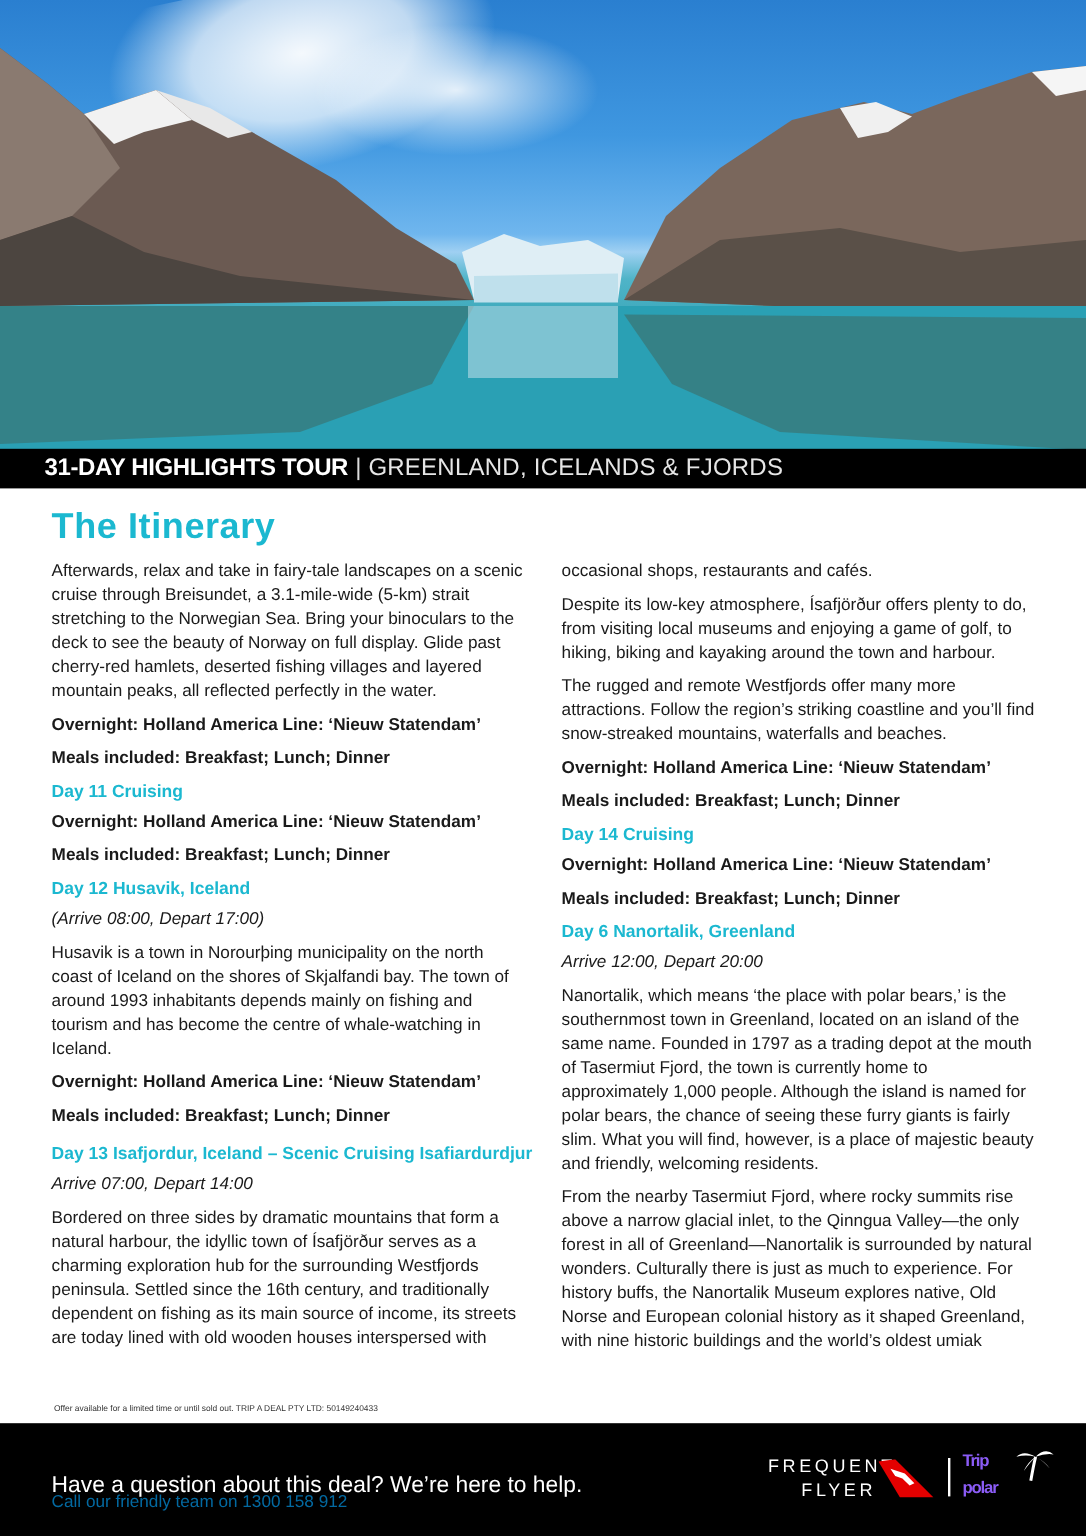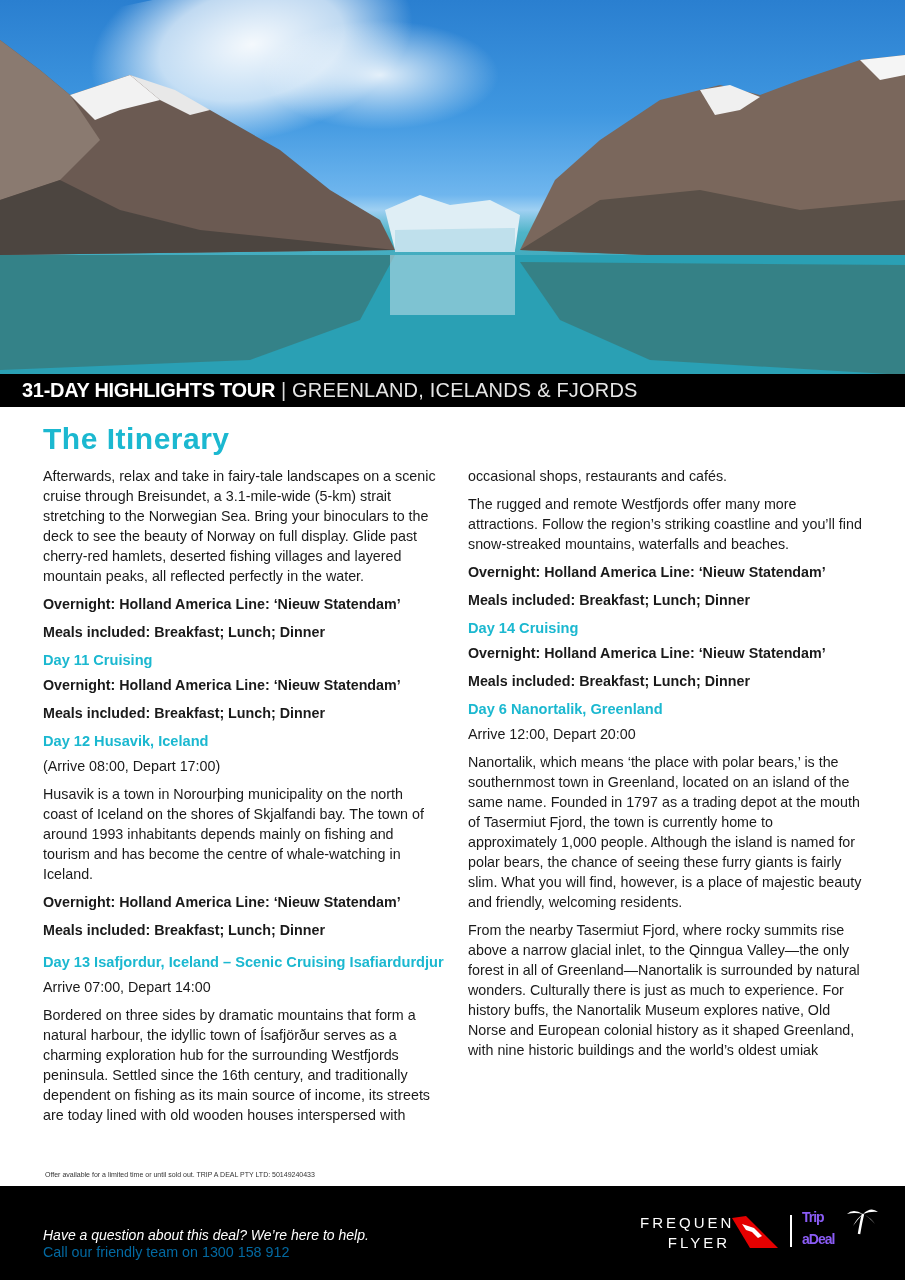--- a/index.html
+++ b/index.html
@@ -11,40 +11,40 @@
       background: linear-gradient(180deg, #2a7fd0 0%, #3f97e0 30%, #6fb6ee 52%, #9fd0f2 56%, #4fb4c8 62%, #2f9fb0 78%, #1f8a9c 100%); }
     .hero .cloud { position: absolute; left: 90px; top: -20px; width: 330px; height: 160px;
       background: radial-gradient(ellipse at 50% 40%, rgba(255,255,255,0.95) 0%, rgba(255,255,255,0.7) 40%, rgba(255,255,255,0) 70%);
       transform: rotate(-12deg); }
     .hero .cloud2 { position: absolute; left: 260px; top: 20px; width: 240px; height: 110px;
       background: radial-gradient(ellipse at 50% 50%, rgba(255,255,255,0.85) 0%, rgba(255,255,255,0) 70%); }
     .hero svg { position: absolute; left: 0; top: 0; }
 
     
     .titlebar { position: absolute; left: 0; top: 374px; width: 905px; height: 33px; background: #000;
-      display: flex; align-items: center; padding-left: 22px; color: #fff; font-size: 20px; letter-spacing: -0.3px; }
+      display: flex; align-items: center; padding-left: 37px; color: #fff; font-size: 20px; letter-spacing: -0.3px; }
     .titlebar .strong { font-weight: bold; }
     .titlebar .sep { margin: 0 6px 0 6px; font-weight: normal; color: #ddd; }
     .titlebar .sub { font-weight: normal; color: #e6e6e6; letter-spacing: 0.2px; }
 
     .page-title { position: absolute; left: 43px; top: 422px; font-size: 30px; font-weight: bold;
       color: #1bb8d0; letter-spacing: 0.5px; }
 
     .col { position: absolute; top: 466px; width: 395px; font-size: 14.3px; line-height: 20px; color: #1a1a1a; }
     .col.left { left: 43px; }
     .col.right { left: 468px; }
     .col p { margin-bottom: 8px; }
     .col p.bold { font-weight: bold; margin-bottom: 8px; }
     .col .day { color: #1bb8d0; font-weight: bold; font-size: 14.6px; margin-top: 4px; margin-bottom: 5px; white-space: nowrap; }
-    .col .times { margin-bottom: 8px; }
+    .col .times { margin-bottom: 8px; font-style: italic; }
 
     .disclaimer { position: absolute; left: 45px; top: 1171px; font-size: 7px; color: #333; }
 
     .footer { position: absolute; left: 0; top: 1186px; width: 905px; height: 94px; background: #000; }
-    .footer .q { position: absolute; left: 43px; top: 41px; color: #fff; font-size: 14px; font-style: italic; }
+    .footer .q { position: absolute; left: 43px; top: 41px; color: #fff; font-size: 19px; }
     .footer .call { position: absolute; left: 43px; top: 58px; color: #0369a1; font-size: 14.3px; }
     .ff { position: absolute; left: 640px; top: 27px; color: #fff; font-size: 15px; letter-spacing: 3px; text-align: right; line-height: 20px; width: 90px; }
     .tail { position: absolute; left: 732px; top: 30px; }
     .divider { position: absolute; left: 790px; top: 29px; width: 2px; height: 32px; background: #fff; }
     .tad { position: absolute; left: 802px; top: 20px; color: #8b5cf6; font-weight: bold; font-size: 14px; line-height: 22px; letter-spacing: -1px; }
     .palm { position: absolute; left: 845px; top: 20px; }
   </style>
 </head>
 <body>
 
@@ -97,20 +97,21 @@
   <p class="bold">Overnight: Holland America Line: ‘Nieuw Statendam’</p>
   <p class="bold">Meals included: Breakfast; Lunch; Dinner</p>
 
   <div class="day" style="margin-top:12px">Day 13 Isafjordur, Iceland – Scenic Cruising Isafiardurdjur</div>
   <p class="times">Arrive 07:00, Depart 14:00</p>
   <p>Bordered on three sides by dramatic mountains that form a natural harbour, the idyllic town of Ísafjörður serves as a charming exploration hub for the surrounding Westfjords peninsula. Settled since the 16th century, and traditionally dependent on fishing as its main source of income, its streets are today lined with old wooden houses interspersed with</p>
 </div>
 
 <div class="col right">
   <p>occasional shops, restaurants and cafés.</p>
+  <p>Despite its low-key atmosphere, Ísafjörður offers plenty to do, from visiting local museums and enjoying a game of golf, to hiking, biking and kayaking around the town and harbour.</p>
   <p>The rugged and remote Westfjords offer many more attractions. Follow the region’s striking coastline and you’ll find snow-streaked mountains, waterfalls and beaches.</p>
   <p class="bold">Overnight: Holland America Line: ‘Nieuw Statendam’</p>
   <p class="bold">Meals included: Breakfast; Lunch; Dinner</p>
 
   <div class="day">Day 14 Cruising</div>
   <p class="bold">Overnight: Holland America Line: ‘Nieuw Statendam’</p>
   <p class="bold">Meals included: Breakfast; Lunch; Dinner</p>
 
   <div class="day">Day 6 Nanortalik, Greenland</div>
   <p class="times">Arrive 12:00, Depart 20:00</p>
@@ -128,21 +129,21 @@
     <div>FREQUENT</div>
     <div>FLYER</div>
   </div>
   <svg class="tail" width="46" height="32" viewBox="0 0 46 32">
     <polygon points="0,2 14,0 46,32 18,32" fill="#e40000"></polygon>
     <path d="M10,8 L22,12 L30,20 L26,22 L20,16 L14,14 Z" fill="#ffffff"></path>
   </svg>
   <div class="divider"></div>
   <div class="tad">
     <div>Trip</div>
-    <div>aDeal</div>
+    <div>polar</div>
   </div>
   <svg class="palm" width="34" height="30" viewBox="0 0 34 30">
     <path d="M14,28 Q16,16 18,8" stroke="#fff" stroke-width="2.5" fill="none"></path>
     <path d="M18,8 Q8,2 2,8 Q10,6 18,8" fill="#fff"></path>
     <path d="M18,8 Q26,0 33,6 Q26,5 18,8" fill="#fff"></path>
     <path d="M18,8 Q12,12 8,20 Q14,12 18,8" fill="#fff"></path>
     <path d="M18,8 Q26,12 30,18 Q24,11 18,8" fill="#fff"></path>
   </svg>
 </div>
 

